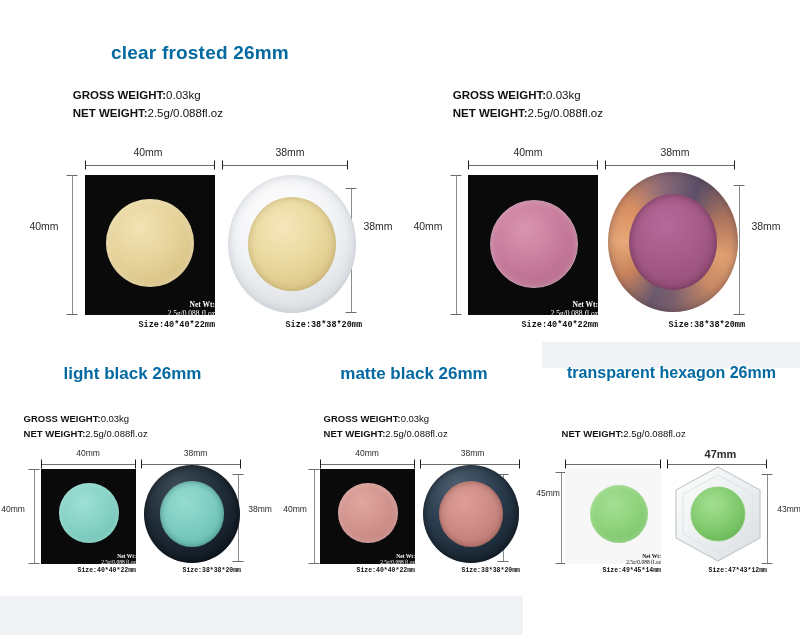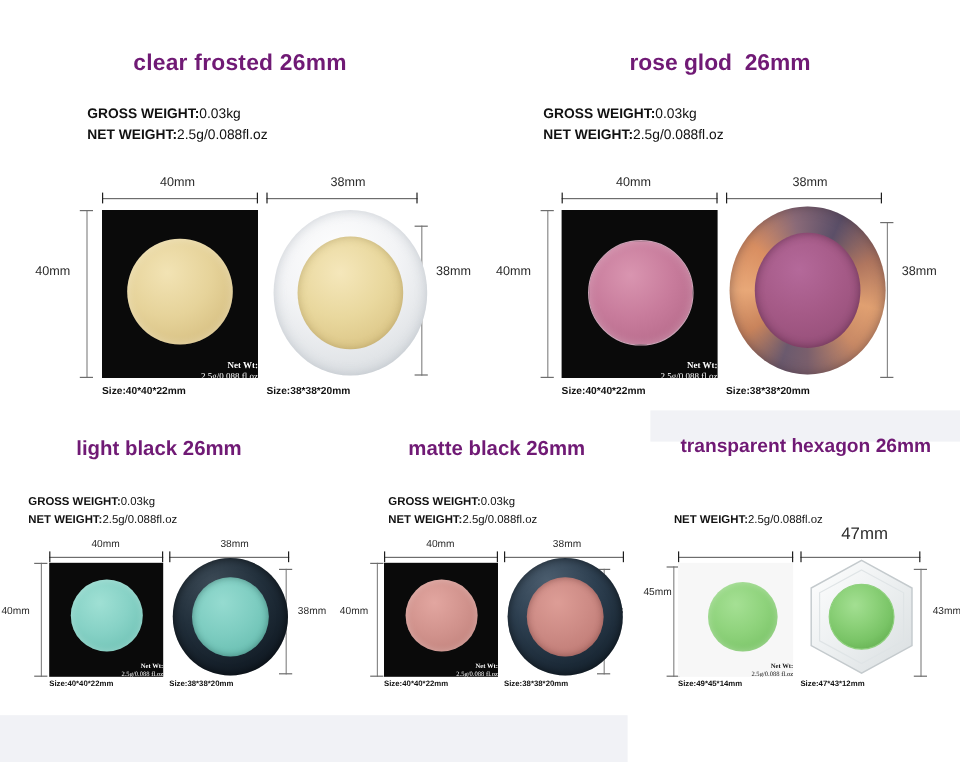--- a/index.html
+++ b/index.html
@@ -6,21 +6,21 @@
   body{
     width:800px;height:635px;position:relative;overflow:hidden;
     background:#ffffff;
     font-family:"Liberation Sans", sans-serif;
     -webkit-font-smoothing:antialiased;
   }
   .bg-block{position:absolute;background:#f1f2f6;}
   .panel{position:absolute;}
   .title{
     font-family:"Liberation Sans", sans-serif;
-    font-weight:700;color:#701a75;white-space:pre;
+    font-weight:700;color:#0369a1;white-space:pre;
   }
   .spec{
     font-family:Liberation Sans, sans-serif;
     color:#111;white-space:pre;
   }
   .spec b{font-weight:700;}
   .dimlabel{
     font-family:"Liberation Sans", sans-serif;
     color:#2b2b2b;white-space:pre;text-align:center;
   }
@@ -41,22 +41,22 @@
   .card.dark{background:#0a0a0a;}
   .card.light{background:#f7f7f7;}
   .disc{position:absolute;border-radius:50%;}
   .netwt{
     position:absolute;left:0;right:0;text-align:right;
     font-family:"Liberation Serif", serif;color:#ffffff;white-space:pre;
   }
   .netwt.on-light{color:#111;}
   .netwt .lab{font-weight:700;}
   .sizecap{
-    position:absolute;left:0;right:0;text-align:left;
-    font-family:Liberation Sans, sans-serif;font-weight:700;color:#111;white-space:pre;
+    position:absolute;left:0;right:0;text-align:right;
+    font-family:Liberation Mono, monospace;font-weight:700;color:#111;white-space:pre;
   }
   .jar{position:absolute;}
   .jar .outer{position:absolute;inset:0;border-radius:50%;}
   .jar .inner{position:absolute;border-radius:50%;}
   .hexjar{position:absolute;}
 </style>
 </head>
 <body>
 
 <div class="bg-block" style="left:542px;top:342px;width:258px;height:26px;"></div>
@@ -117,21 +117,20 @@
          box-shadow:inset 0 0 10px rgba(150,160,170,.45);"></div>
     <div class="inner" style="left:20px;top:22px;right:20px;bottom:22px;
          background:radial-gradient(circle at 40% 32%, #f5e7bb 0%, #e9d89e 45%, #dcc687 80%, #cdb374 100%);
          box-shadow:inset 0 0 7px rgba(120,100,50,.35);"></div>
   </div>
   <div class="sizecap" style="left:222px;top:300px;width:140px;font-size:8.5px;">Size:38*38*20mm</div>
 </div>
 
 <div class="panel" style="left:400px;top:20px;width:400px;height:320px;">
 
-  <div class="title" style="position:absolute;left:0;top:22px;width:400px;text-align:center;font-size:19px;">rose glod  26mm</div>
 
   <div class="spec" style="position:absolute;left:40px;top:57px;font-size:11.5px;">
     <b>GROSS WEIGHT:</b><span>0.03kg</span>
   </div>
   <div class="spec" style="position:absolute;left:40px;top:75px;font-size:11.5px;">
     <b>NET WEIGHT:</b><span>2.5g/0.088fl.oz</span>
   </div>
 
   <div class="dimlabel" style="position:absolute;left:58px;top:126px;width:140px;font-size:10.5px;">40mm</div>
   <div class="hdim" style="left:68px;top:140px;width:130px;height:10px;">
@@ -313,21 +312,21 @@
     <b>NET WEIGHT:</b><span>2.5g/0.088fl.oz</span>
   </div>
 
   <div class="dimlabel" style="position:absolute;left:20px;top:96px;width:100px;font-size:8.5px;margin-top:24px;">49mm</div>
   <div class="hdim" style="left:22px;top:107px;width:96px;height:9px;">
     <div class="line"></div>
       <div class="cap l"></div>
       <div class="cap r"></div>
   </div>
 
-  <div class="dimlabel" style="position:absolute;left:130px;top:84px;width:95px;font-size:14px;">47mm</div>
+  <div class="dimlabel" style="position:absolute;left:130px;top:96px;width:95px;font-size:11px;font-weight:bold;">47mm</div>
   <div class="hdim" style="left:124px;top:107px;width:100px;height:9px;">
     <div class="line"></div>
       <div class="cap l"></div>
       <div class="cap r"></div>
   </div>
 
   <div class="dimlabel" style="position:absolute;left:-13px;top:136px;width:36px;font-size:8.5px;">45mm</div>
   <div class="vdim" style="left:12px;top:120px;width:11px;height:92px;">
     <div class="line"></div>
       <div class="cap t"></div>

